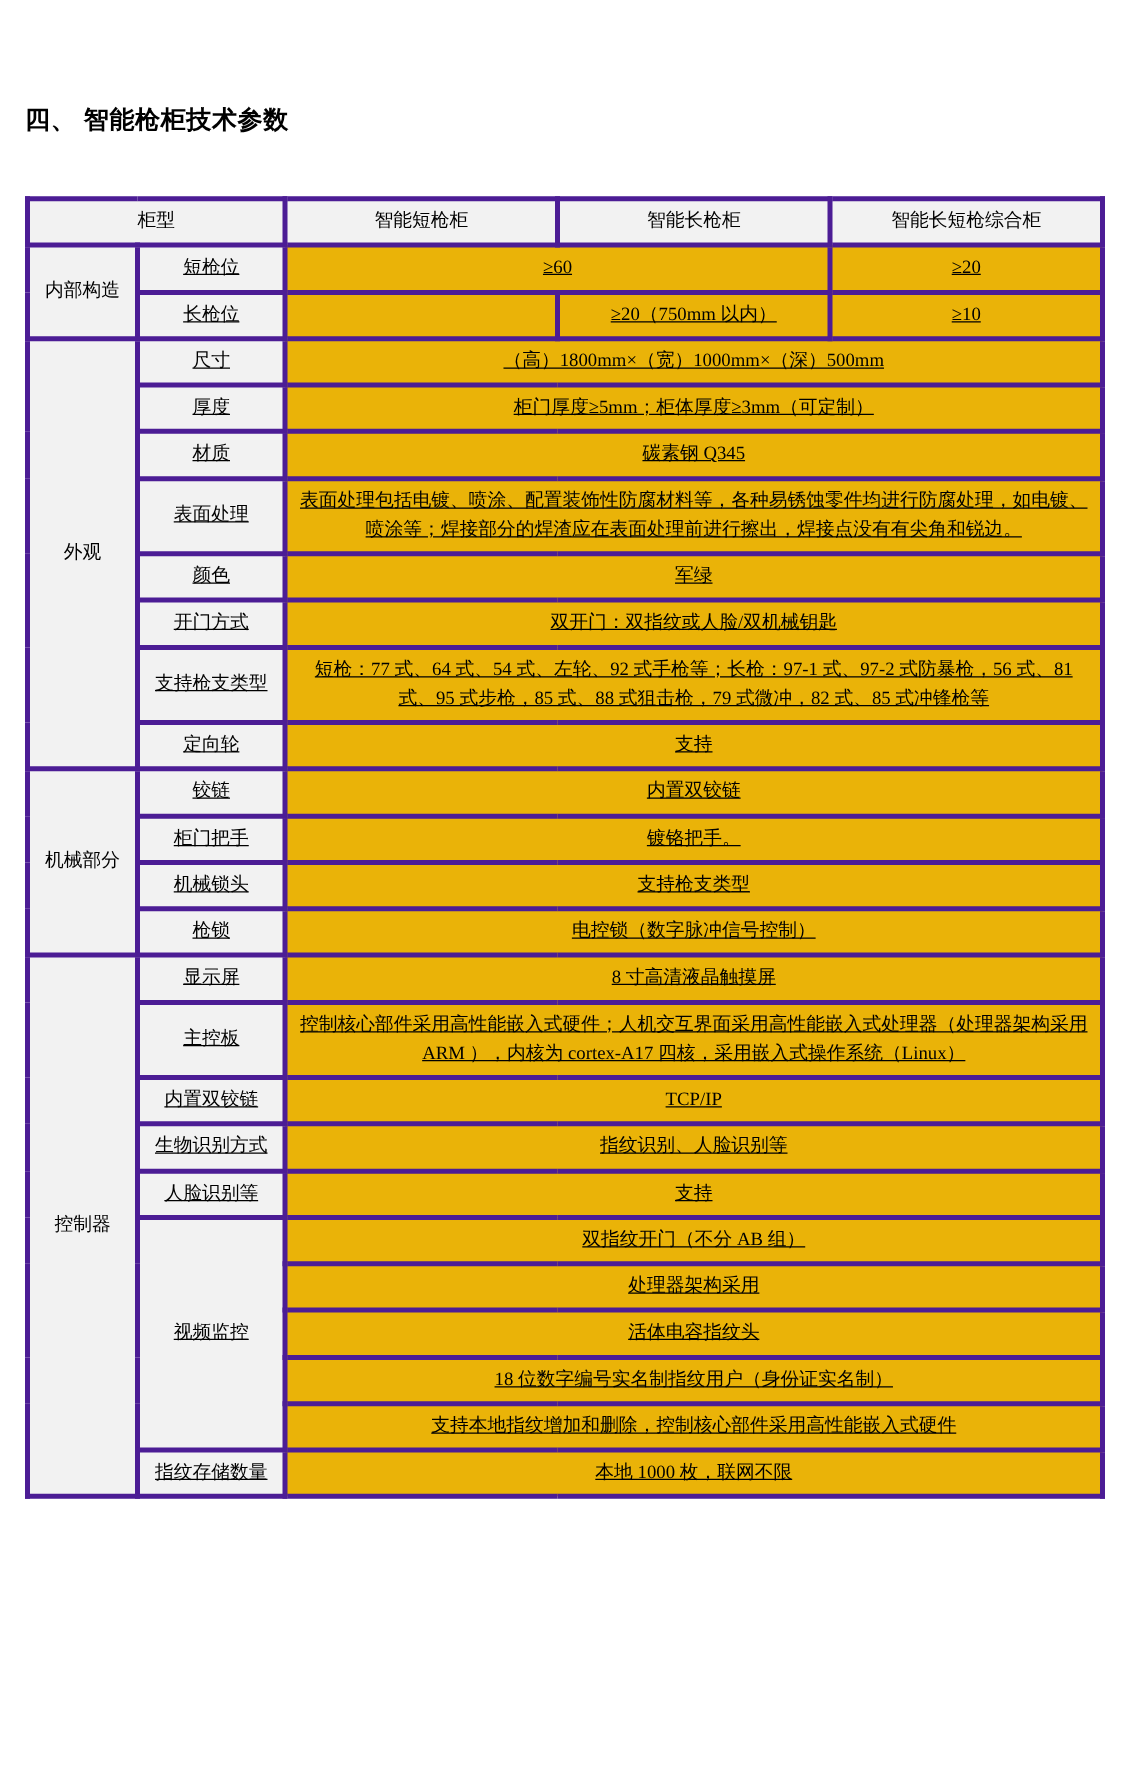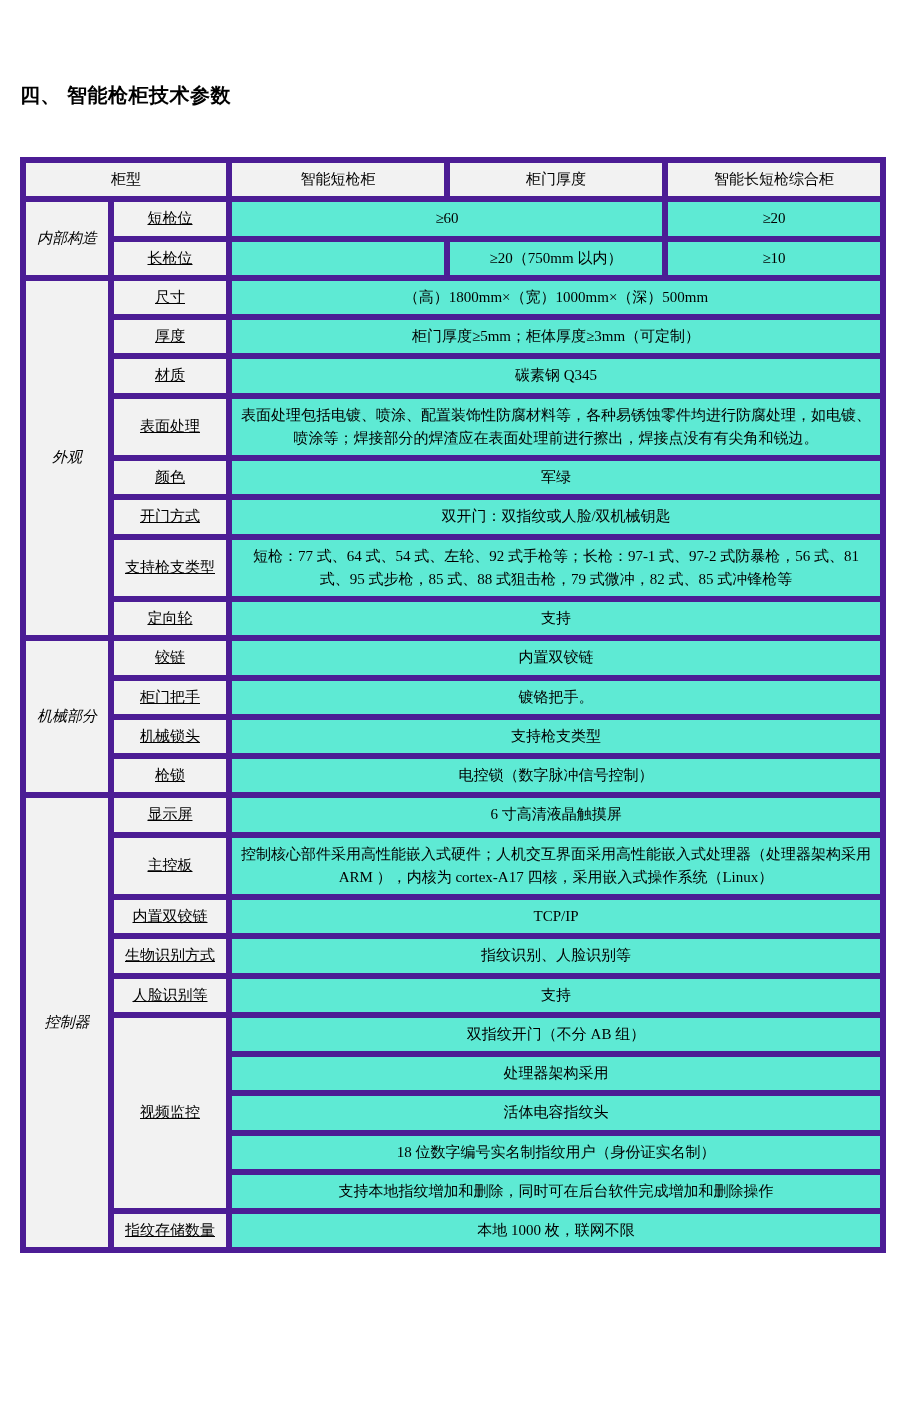--- a/index.html
+++ b/index.html
@@ -29,21 +29,21 @@
     padding-left: 0px;
     letter-spacing: 0.5px;
   }
   table.spec {
     margin-top: 48px;
     border-collapse: collapse;
     width: 860px;
     table-layout: fixed;
   }
   table.spec td, table.spec th {
-    border: 6px solid #4c1d95;
+    border: 4px solid #4c1d95;
     padding: 5px 6px;
     font-size: 15px;
     text-align: center;
     vertical-align: middle;
     line-height: 1.55;
     font-weight: normal;
   }
   .col-cat { width: 88px; }
   .col-item { width: 118px; }
   .col-a { width: 218px; }
@@ -51,29 +51,29 @@
   .col-c { width: 218px; }
 
   .head-row td {
     background: #f2f2f2;
     font-size: 16px;
     padding: 12px 6px;
   }
   .cat-cell {
     background: #f2f2f2;
     font-size: 16px;
-    font-style: italic;
   }
   .item-cell {
     background: #f2f2f2;
     font-size: 15px;
     text-decoration: underline;
   }
   td.val {
-    background: #5eead4;
+    background: #eab308;
+    text-decoration: underline;
   }
   td.just {
     text-align: justify;
     text-align-last: center;
     padding: 6px 14px;
   }
   .nowrap { white-space: nowrap; }
 </style>
 </head>
 <body>
@@ -88,21 +88,21 @@
         <col class="col-item">
         <col class="col-a">
         <col class="col-b">
         <col class="col-c">
     </colgroup>
     <tbody>
 
       <tr class="head-row">
         <td colspan="2">柜型</td>
         <td>智能短枪柜</td>
-        <td>柜门厚度</td>
+        <td>智能长枪柜</td>
         <td>智能长短枪综合柜</td>
       </tr>
 
       <tr>
         <td class="cat-cell" rowspan="2">内部构造</td>
         <td class="item-cell">短枪位</td>
         <td class="val" colspan="2">≥60</td>
         <td class="val">≥20</td>
       </tr>
       <tr>
@@ -160,21 +160,21 @@
         <td class="val" colspan="3">支持枪支类型</td>
       </tr>
       <tr>
         <td class="item-cell">枪锁</td>
         <td class="val" colspan="3">电控锁（数字脉冲信号控制）</td>
       </tr>
 
       <tr>
         <td class="cat-cell" rowspan="11">控制器</td>
         <td class="item-cell">显示屏</td>
-        <td class="val" colspan="3">6 寸高清液晶触摸屏</td>
+        <td class="val" colspan="3">8 寸高清液晶触摸屏</td>
       </tr>
       <tr>
         <td class="item-cell">主控板</td>
         <td class="val just" colspan="3">控制核心部件采用高性能嵌入式硬件；人机交互界面采用高性能嵌入式处理器（处理器架构采用 ARM ），内核为 cortex-A17 四核，采用嵌入式操作系统（Linux）</td>
       </tr>
       <tr>
         <td class="item-cell">内置双铰链</td>
         <td class="val" colspan="3">TCP/IP</td>
       </tr>
       <tr>
@@ -192,21 +192,21 @@
       <tr>
         <td class="val" colspan="3">处理器架构采用</td>
       </tr>
       <tr>
         <td class="val" colspan="3">活体电容指纹头</td>
       </tr>
       <tr>
         <td class="val" colspan="3">18 位数字编号实名制指纹用户（身份证实名制）</td>
       </tr>
       <tr>
-        <td class="val" colspan="3">支持本地指纹增加和删除，同时可在后台软件完成增加和删除操作</td>
+        <td class="val" colspan="3">支持本地指纹增加和删除，控制核心部件采用高性能嵌入式硬件</td>
       </tr>
       <tr>
         <td class="item-cell">指纹存储数量</td>
         <td class="val" colspan="3">本地 1000 枚，联网不限</td>
       </tr>
     </tbody>
   </table>
 </div>
 
 </body></html>

